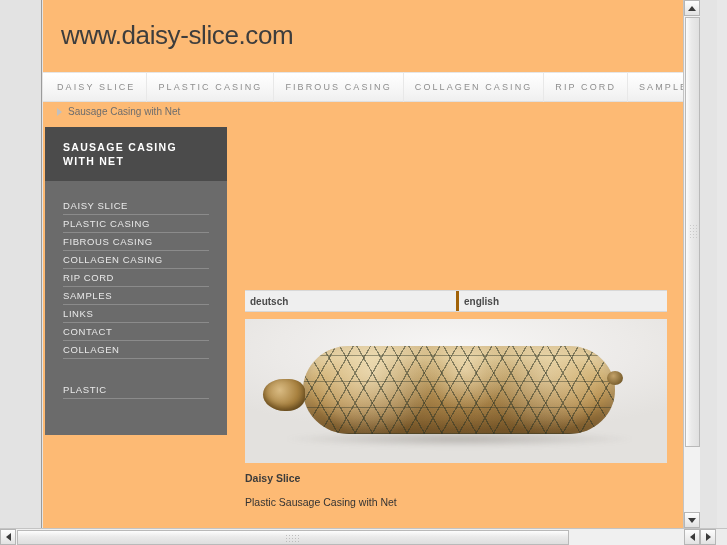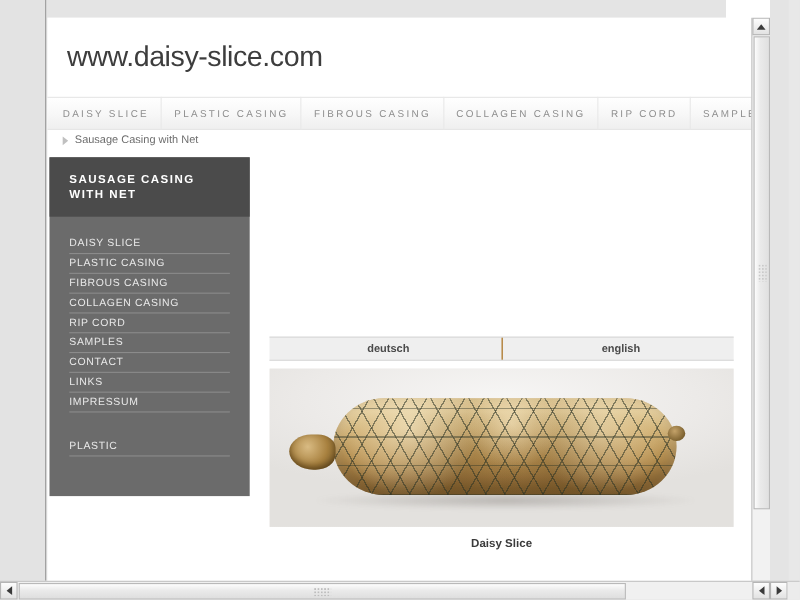--- a/index.html
+++ b/index.html
@@ -73,23 +73,23 @@
   }
   .bg-sb-item {
     position: absolute; left: 63px;
     color: #cfcfcf;
     font-size: 10px; font-weight: bold;
     white-space: nowrap;
   }
 
   
   .page {
-    position: absolute; left: 43px; top: 16px;
+    position: absolute; left: 43px; top: 0;
     width: 657px; height: 528px;
-    background: #ffffff;
+    background: #fdba74;
     overflow: hidden;
   }
 
   
   .site-logo {
     position: absolute; left: 18px; top: 20px;
     font-size: 26px;
     color: #3d3d3d;
     letter-spacing: -0.4px;
     white-space: nowrap;
@@ -163,39 +163,38 @@
     border-bottom: 1px solid #8b8b8b;
     white-space: nowrap;
     cursor: pointer;
   }
   .sb-gap { height: 22px; }
 
   
   .content {
     position: absolute; left: 202px; top: 290px;
     width: 422px;
-    text-align: center;
   }
   .lang-bar {
     display: flex;
     height: 22px;
     background: #efefef;
     border-top: 1px solid #d8d8d8;
     border-bottom: 1px solid #d8d8d8;
   }
   .lang-tab {
     width: 50%;
     font-size: 10px;
     font-weight: bold;
     color: #4a4a4a;
     line-height: 22px;
     padding-left: 5px;
     cursor: pointer;
   }
-  .lang-tab + .lang-tab { border-left: 1px solid #a16207; }
+  .lang-tab + .lang-tab { border-left: 3px solid #a16207; }
 
   .photo-wrap {
     margin-top: 7px;
     width: 422px; height: 144px;
     background: #f1f0ee;
     position: relative;
     overflow: hidden;
   }
   
   .sg-bg {
@@ -376,23 +375,23 @@
       <div class="sidebar-head">
         <div class="sidebar-head-title">SAUSAGE CASING WITH NET</div>
       </div>
       <div class="sidebar-menu">
         <div class="sb-item">DAISY SLICE</div>
         <div class="sb-item">PLASTIC CASING</div>
         <div class="sb-item">FIBROUS CASING</div>
         <div class="sb-item">COLLAGEN CASING</div>
         <div class="sb-item">RIP CORD</div>
         <div class="sb-item">SAMPLES</div>
+        <div class="sb-item">LINKS</div>
         <div class="sb-item">CONTACT</div>
-        <div class="sb-item">LINKS</div>
-        <div class="sb-item">IMPRESSUM</div>
+        <div class="sb-item">COLLAGEN</div>
         <div class="sb-gap"></div>
         <div class="sb-item">PLASTIC</div>
       </div>
     </div>
 
     <div class="content">
 
       <div class="lang-bar">
         <div class="lang-tab">deutsch</div>
         <div class="lang-tab">english</div>
@@ -403,20 +402,21 @@
         <div class="sg-shadow"></div>
         <div class="sg-body">
           <div class="sg-bulge"></div>
           <div class="sg-net"></div>
         </div>
         <div class="sg-knot"></div>
         <div class="sg-knot-tail"></div>
       </div>
 
       <div class="cap-title">Daisy Slice</div>
+      <div class="cap-sub">Plastic Sausage Casing with Net</div>
     </div>
 
     <div class="vscroll">
       <div class="vscroll-btn vscroll-up">
         <span class="tri tri-up"></span>
       </div>
       <div class="vscroll-thumb">
         <span class="grip-v"></span>
       </div>
       <div class="vscroll-btn vscroll-down">

